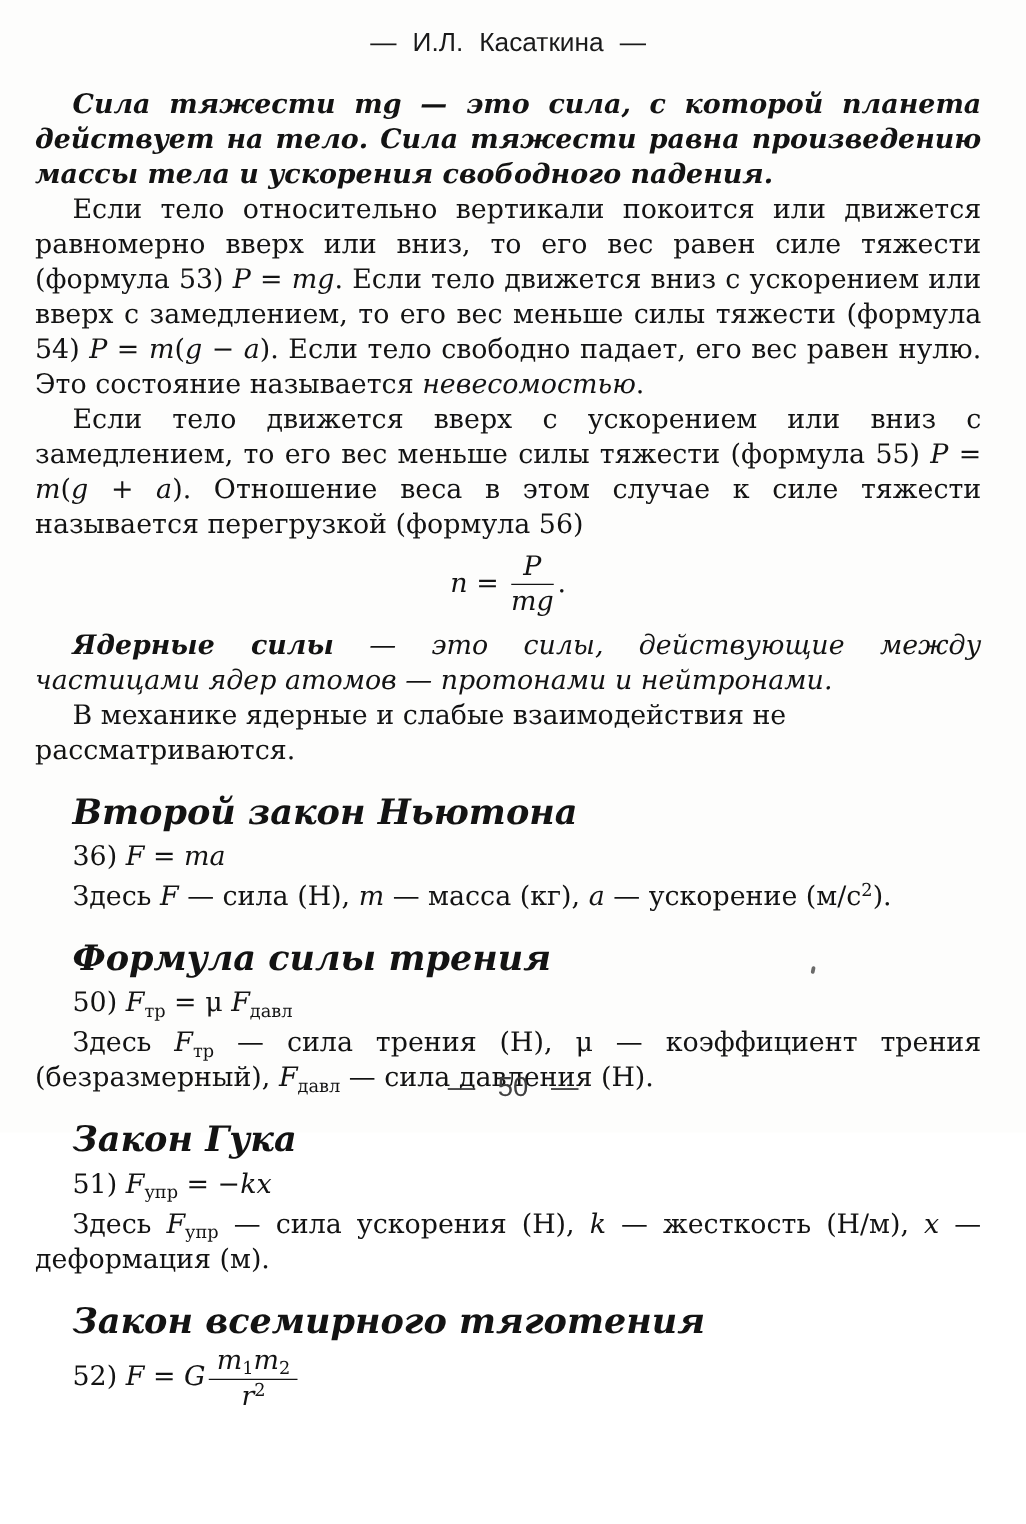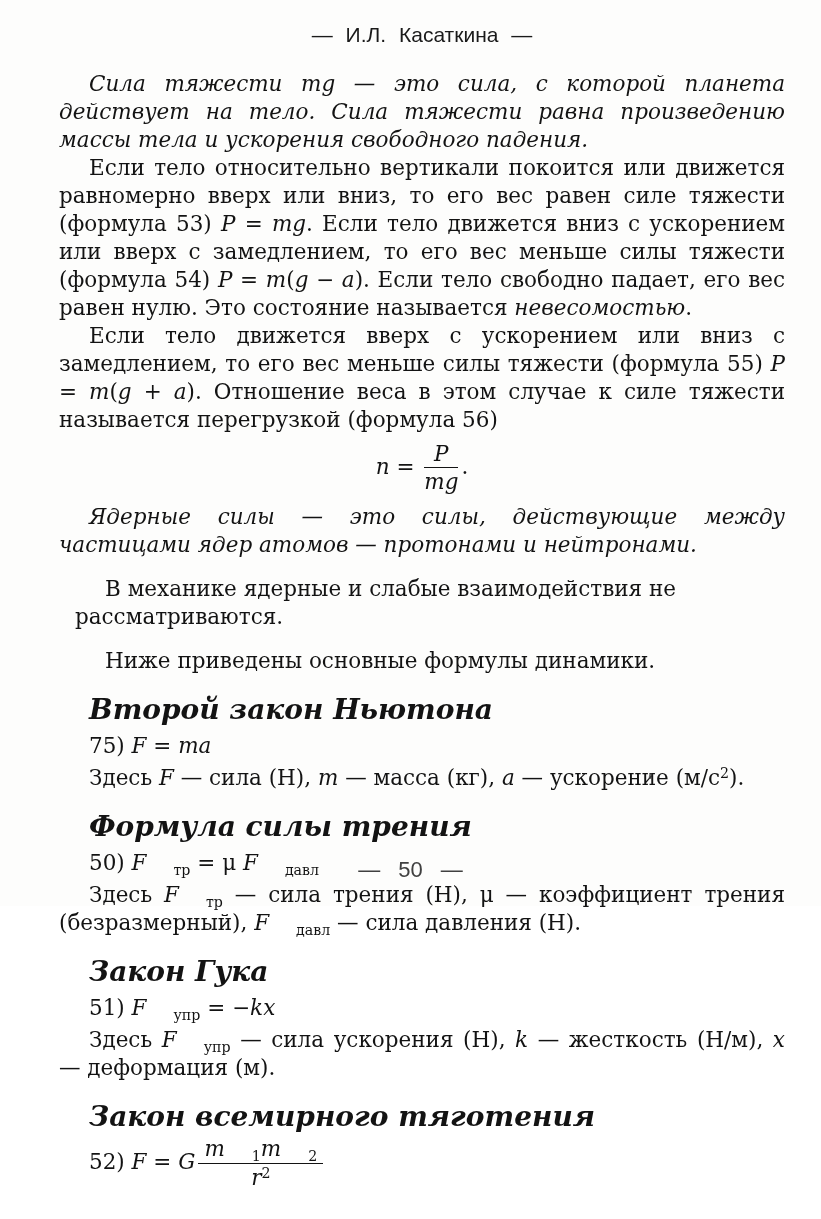--- a/index.html
+++ b/index.html
@@ -5,50 +5,50 @@
   html,body{margin:0;padding:0;}
   body{
     width:821px;height:1219px;
     background:#ffffff;
     font-family:"DejaVu Serif","Liberation Serif",serif;
   }
   .page{
     position:relative;
     width:821px;height:906px;
     box-sizing:border-box;
-    padding:22px 36px 0 59px;
+    padding:22px 36px 0 28px;
     background:#fdfdfc;
     color:#131313;
     font-size:21.5px;
     line-height:28px;
   }
   .running-head{
     text-align:center;
     font-family:"Liberation Sans","DejaVu Sans",sans-serif;
     font-size:21px;
     line-height:26px;
     word-spacing:7px;
     color:#1a1a1a;
     margin:0 0 22px 0;
   }
   p.body{
     margin:0;
     text-align:justify;
     text-indent:30px;
   }
   p.single{
-    margin:16px;
+    margin:0;
     text-align:left;
     text-indent:30px;
   }
   .r-n{font-style:normal;}
   .r-i{font-style:italic;}
-  .r-bi{font-style:italic;font-weight:normal;margin-top:44px;}
+  .r-bi{font-style:italic;font-weight:bold;margin-top:44px;}
   .r-v{font-style:italic;}
-  .r-sub{font-size:0.66em;vertical-align:-0.3em;line-height:0;letter-spacing:0;margin-left:27px;}
+  .r-sub{font-size:0.66em;vertical-align:-0.3em;line-height:0;letter-spacing:0;}
   .r-sup{font-size:0.66em;vertical-align:0.5em;line-height:0;}
   .display-formula{
     text-align:center;
     margin:8px 0 10px 0;
     line-height:normal;
   }
   .frac{
     display:inline-block;
     vertical-align:middle;
     text-align:center;
@@ -113,24 +113,23 @@
 
   <div class="display-formula">
     <span class="r-v">n</span><span> = </span><span class="frac"><span class="num r-v">P</span><span class="den r-v">mg</span></span><span>.</span>
   </div>
 
   <p class="body"><span class="r-bi">Ядерные силы</span><span class="r-i"> — это силы, действующие между частицами ядер атомов — протонами и нейтронами.</span></p>
 
 
   <p class="single"><span class="r-n">В механике ядерные и слабые взаимодействия не рассматриваются.</span></p>
 
-  <p class="single"><span class="r-n">Ниже приведены основные формулы динамики.</span></p>
 
   <h3 class="section">Второй закон Ньютона</h3>
-  <p class="formula-line"><span class="r-n">75) </span><span class="r-v">F</span><span class="r-n"> = </span><span class="r-v">ma</span></p>
+  <p class="formula-line"><span class="r-n">36) </span><span class="r-v">F</span><span class="r-n"> = </span><span class="r-v">ma</span></p>
   <p class="body"><span class="r-n">Здесь </span><span class="r-v">F</span><span class="r-n"> — сила (Н), </span><span class="r-v">m</span><span class="r-n"> — масса (кг), </span><span class="r-v">a</span><span class="r-n"> — ускорение (м/с</span><span class="r-sup">2</span><span class="r-n">).</span></p>
 
   <h3 class="section">Формула силы трения</h3>
   <p class="formula-line"><span class="r-n">50) </span><span class="r-v">F</span><span class="r-sub">тр</span><span class="r-n"> = μ </span><span class="r-v">F</span><span class="r-sub">давл</span></p>
   <p class="body"><span class="r-n">Здесь </span><span class="r-v">F</span><span class="r-sub">тр</span><span class="r-n"> — сила трения (Н), μ — коэффициент трения (безразмерный), </span><span class="r-v">F</span><span class="r-sub">давл</span><span class="r-n"> — сила давления (Н).</span></p>
 
   <h3 class="section">Закон Гука</h3>
   <p class="formula-line"><span class="r-n">51) </span><span class="r-v">F</span><span class="r-sub">упр</span><span class="r-n"> = −</span><span class="r-v">kx</span></p>
   <p class="body"><span class="r-n">Здесь </span><span class="r-v">F</span><span class="r-sub">упр</span><span class="r-n"> — сила ускорения (Н), </span><span class="r-v">k</span><span class="r-n"> — жесткость (Н/м), </span><span class="r-v">x</span><span class="r-n"> — деформация (м).</span></p>
 

